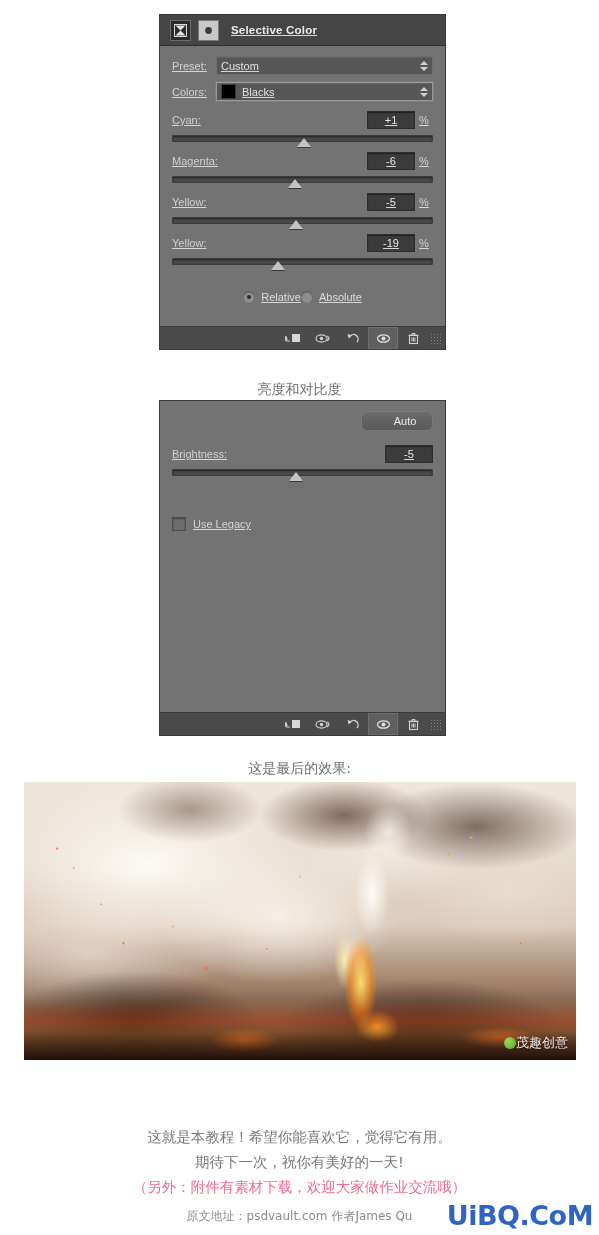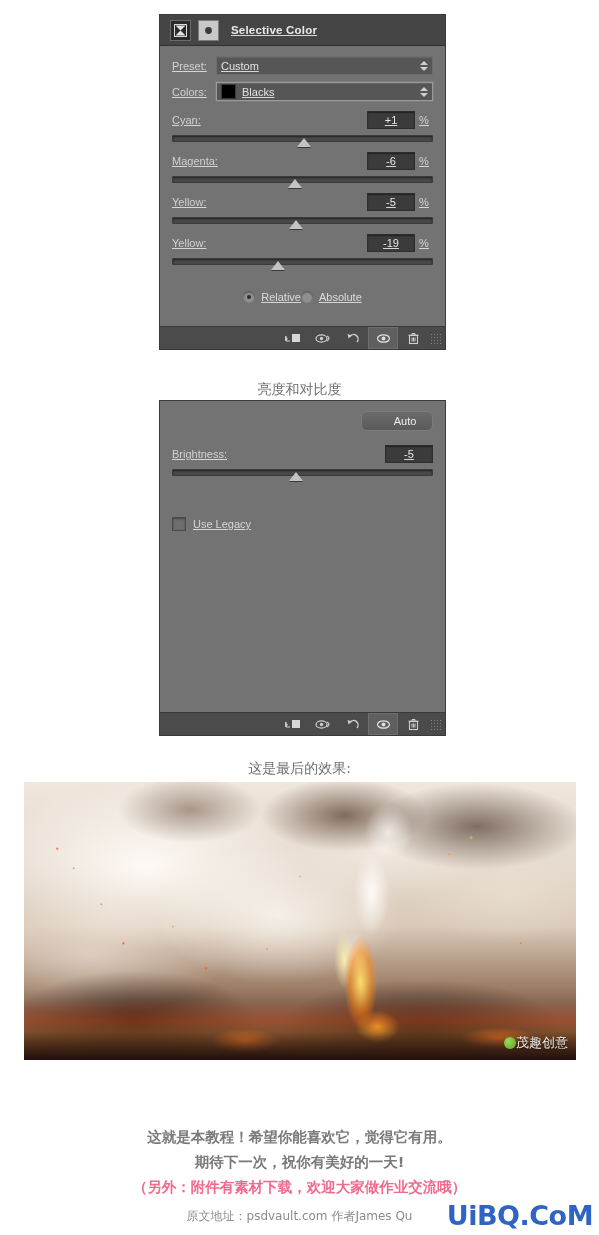--- a/index.html
+++ b/index.html
@@ -172,21 +172,20 @@
   .wm-dot{
     width:12px;height:12px;border-radius:50%;
     background:radial-gradient(circle at 35% 35%,#9ada5c,#5aa319);
   }
 
   
   .outro{position:absolute;width:100%;text-align:center;}
   .outro .l{
     display:block;font-size:14.5px;line-height:25px;color:#7a7a7a;
     font-family:"DejaVu Sans","Liberation Sans",sans-serif;
-    font-weight:bold;
   }
   .outro .l.pink{color:#ef6b8e;}
   .credit{
     position:absolute;width:100%;text-align:center;
     font-size:12px;color:#8b8b8b;
     font-family:"DejaVu Sans","Liberation Sans",sans-serif;
   }
   .site-wm{
     position:absolute;right:6px;bottom:4px;
     font-size:27px;font-weight:bold;letter-spacing:-.5px;

